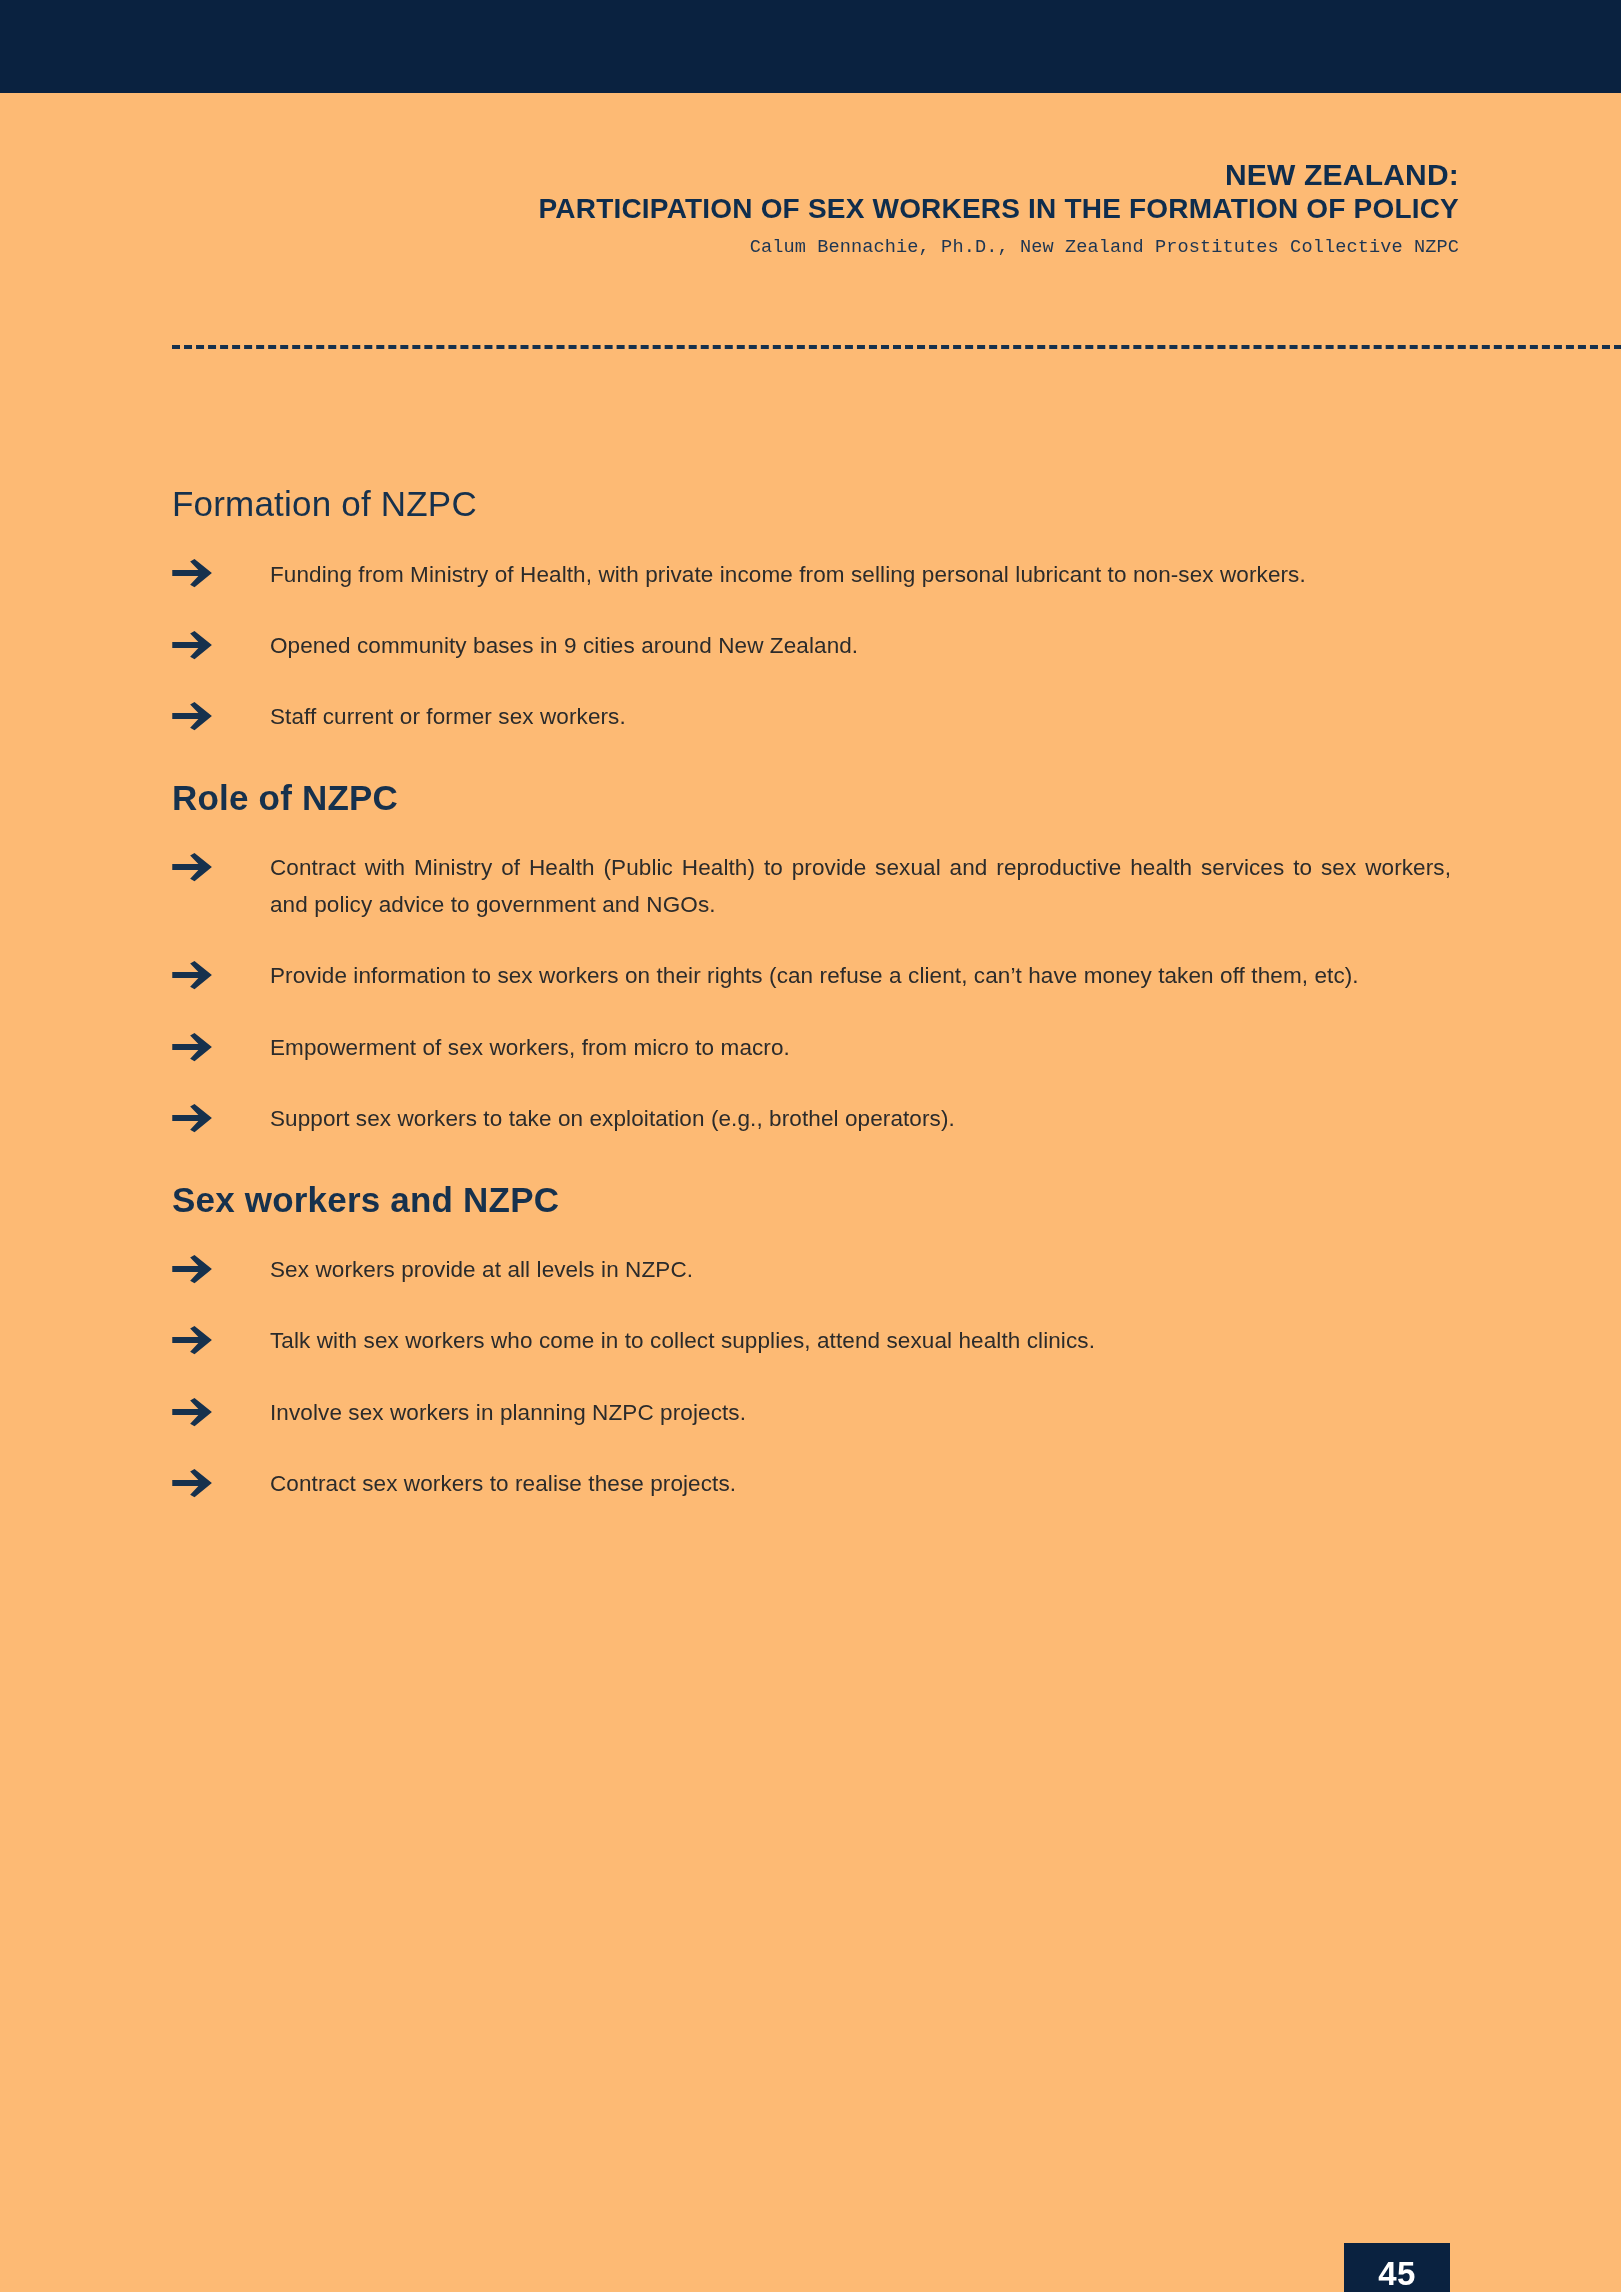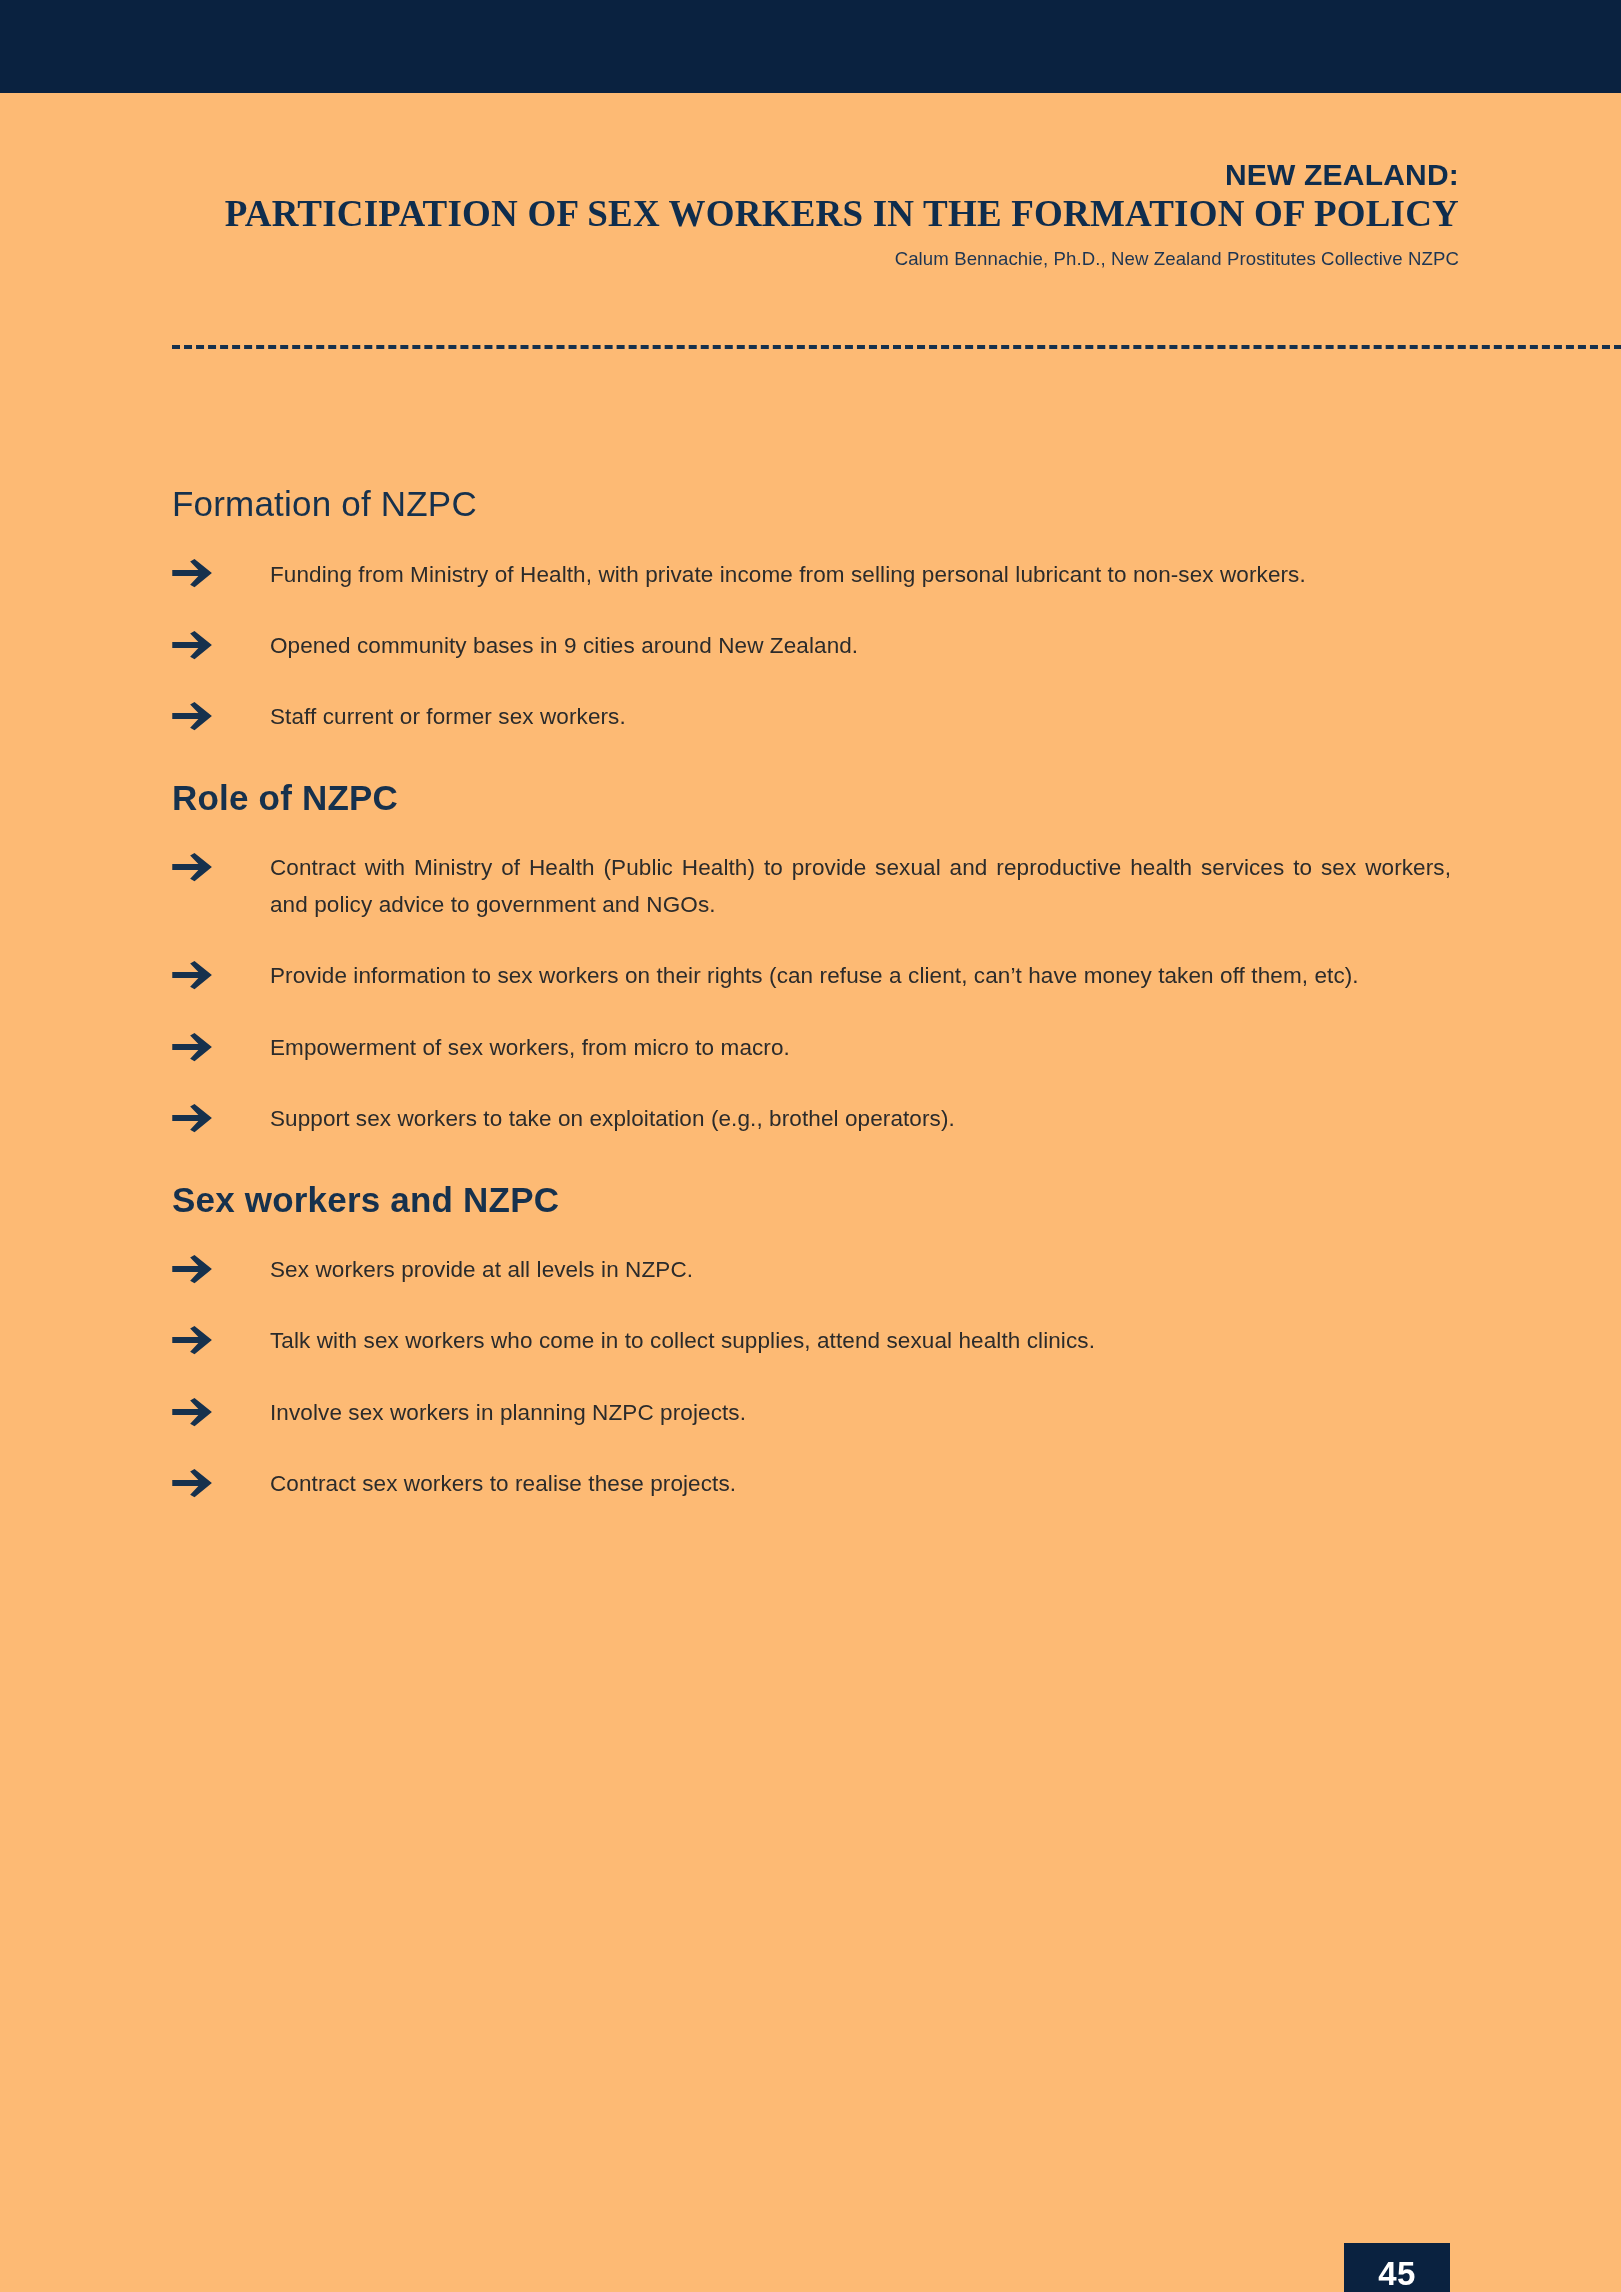--- a/index.html
+++ b/index.html
@@ -36,27 +36,28 @@
     width: 1287px;
     text-align: right;
   }
   .title-line {
     color: #0f2d4d;
     font-weight: bold;
     letter-spacing: 0.2px;
     line-height: 1.18;
   }
   .title-line-1 { font-size: 30px; }
-  .title-line-2 { font-size: 37px; font-family: Liberation Serif, serif; }
+  .title-line-2 { font-size: 28px; }
   .byline {
     margin-top: 11.8px;
     color: #1d3552;
     font-size: 18.6px;
     font-weight: normal;
     letter-spacing: 0.1px;
+    font-family: Liberation Mono, monospace;
   }
 
   
   .divider {
     position: absolute;
     top: 345px;
     left: 172px;
     width: 1450px;
     height: 0;
     border-top: 4.9px dashed #16314d;

